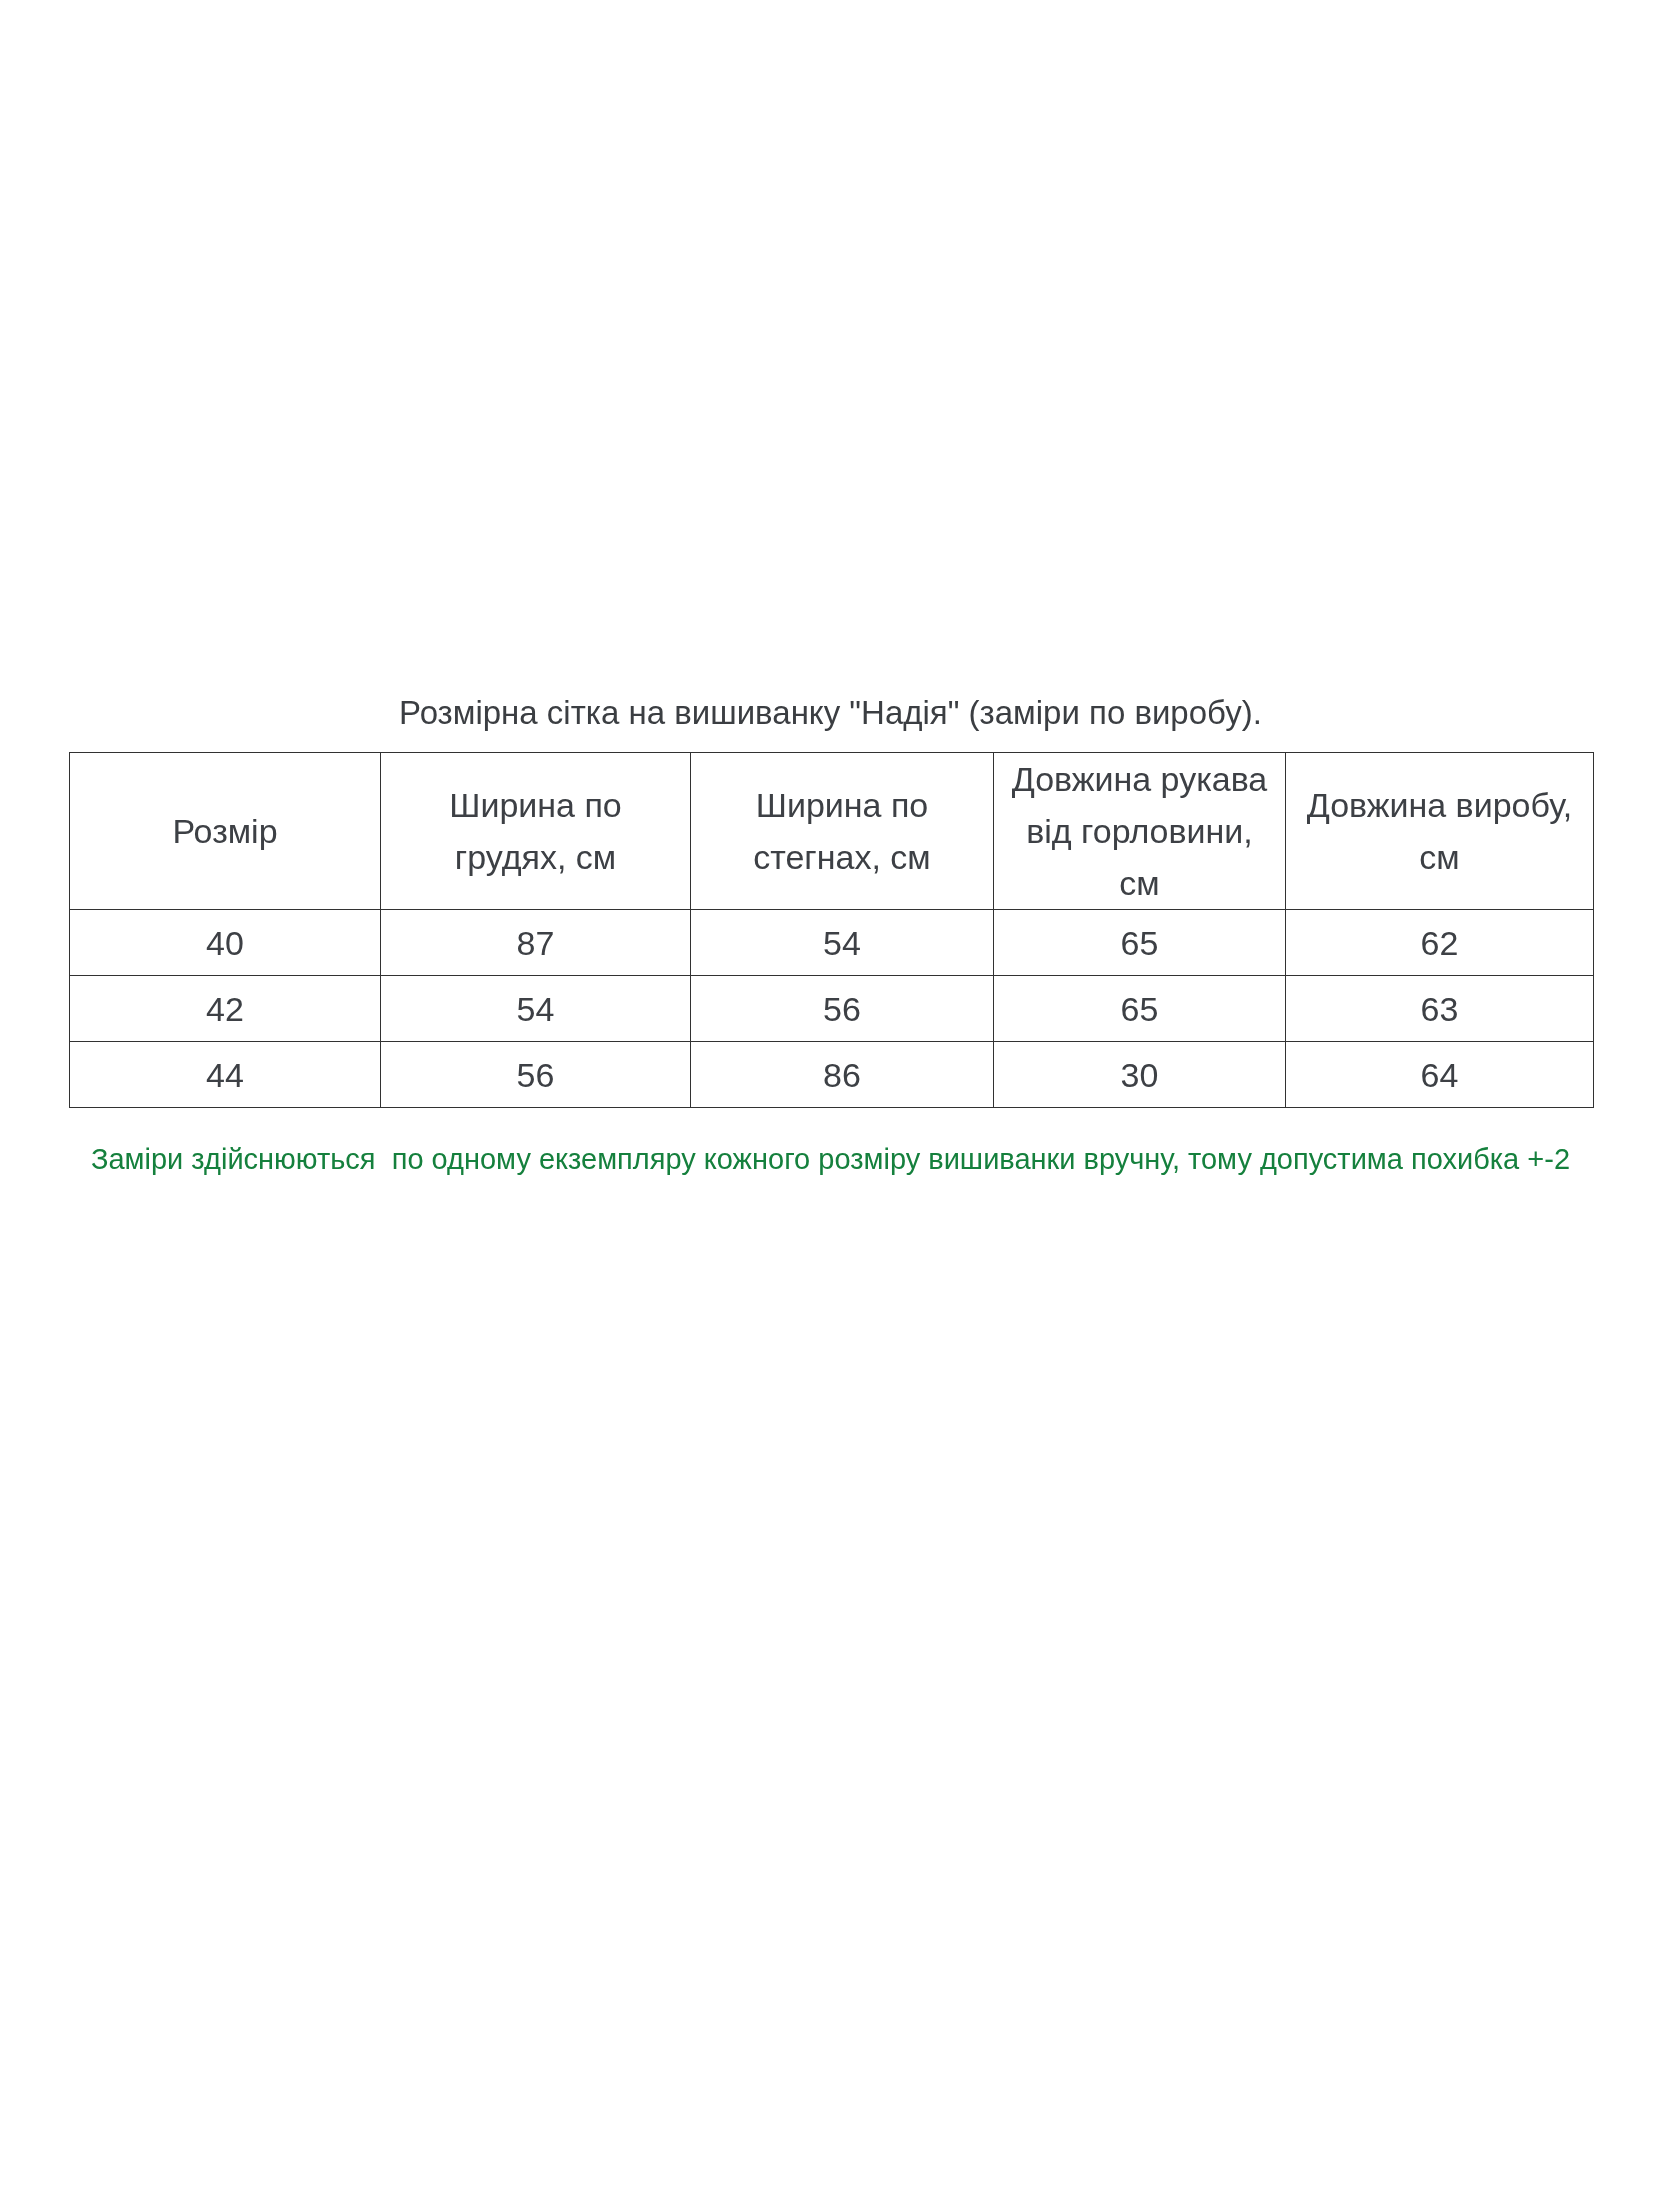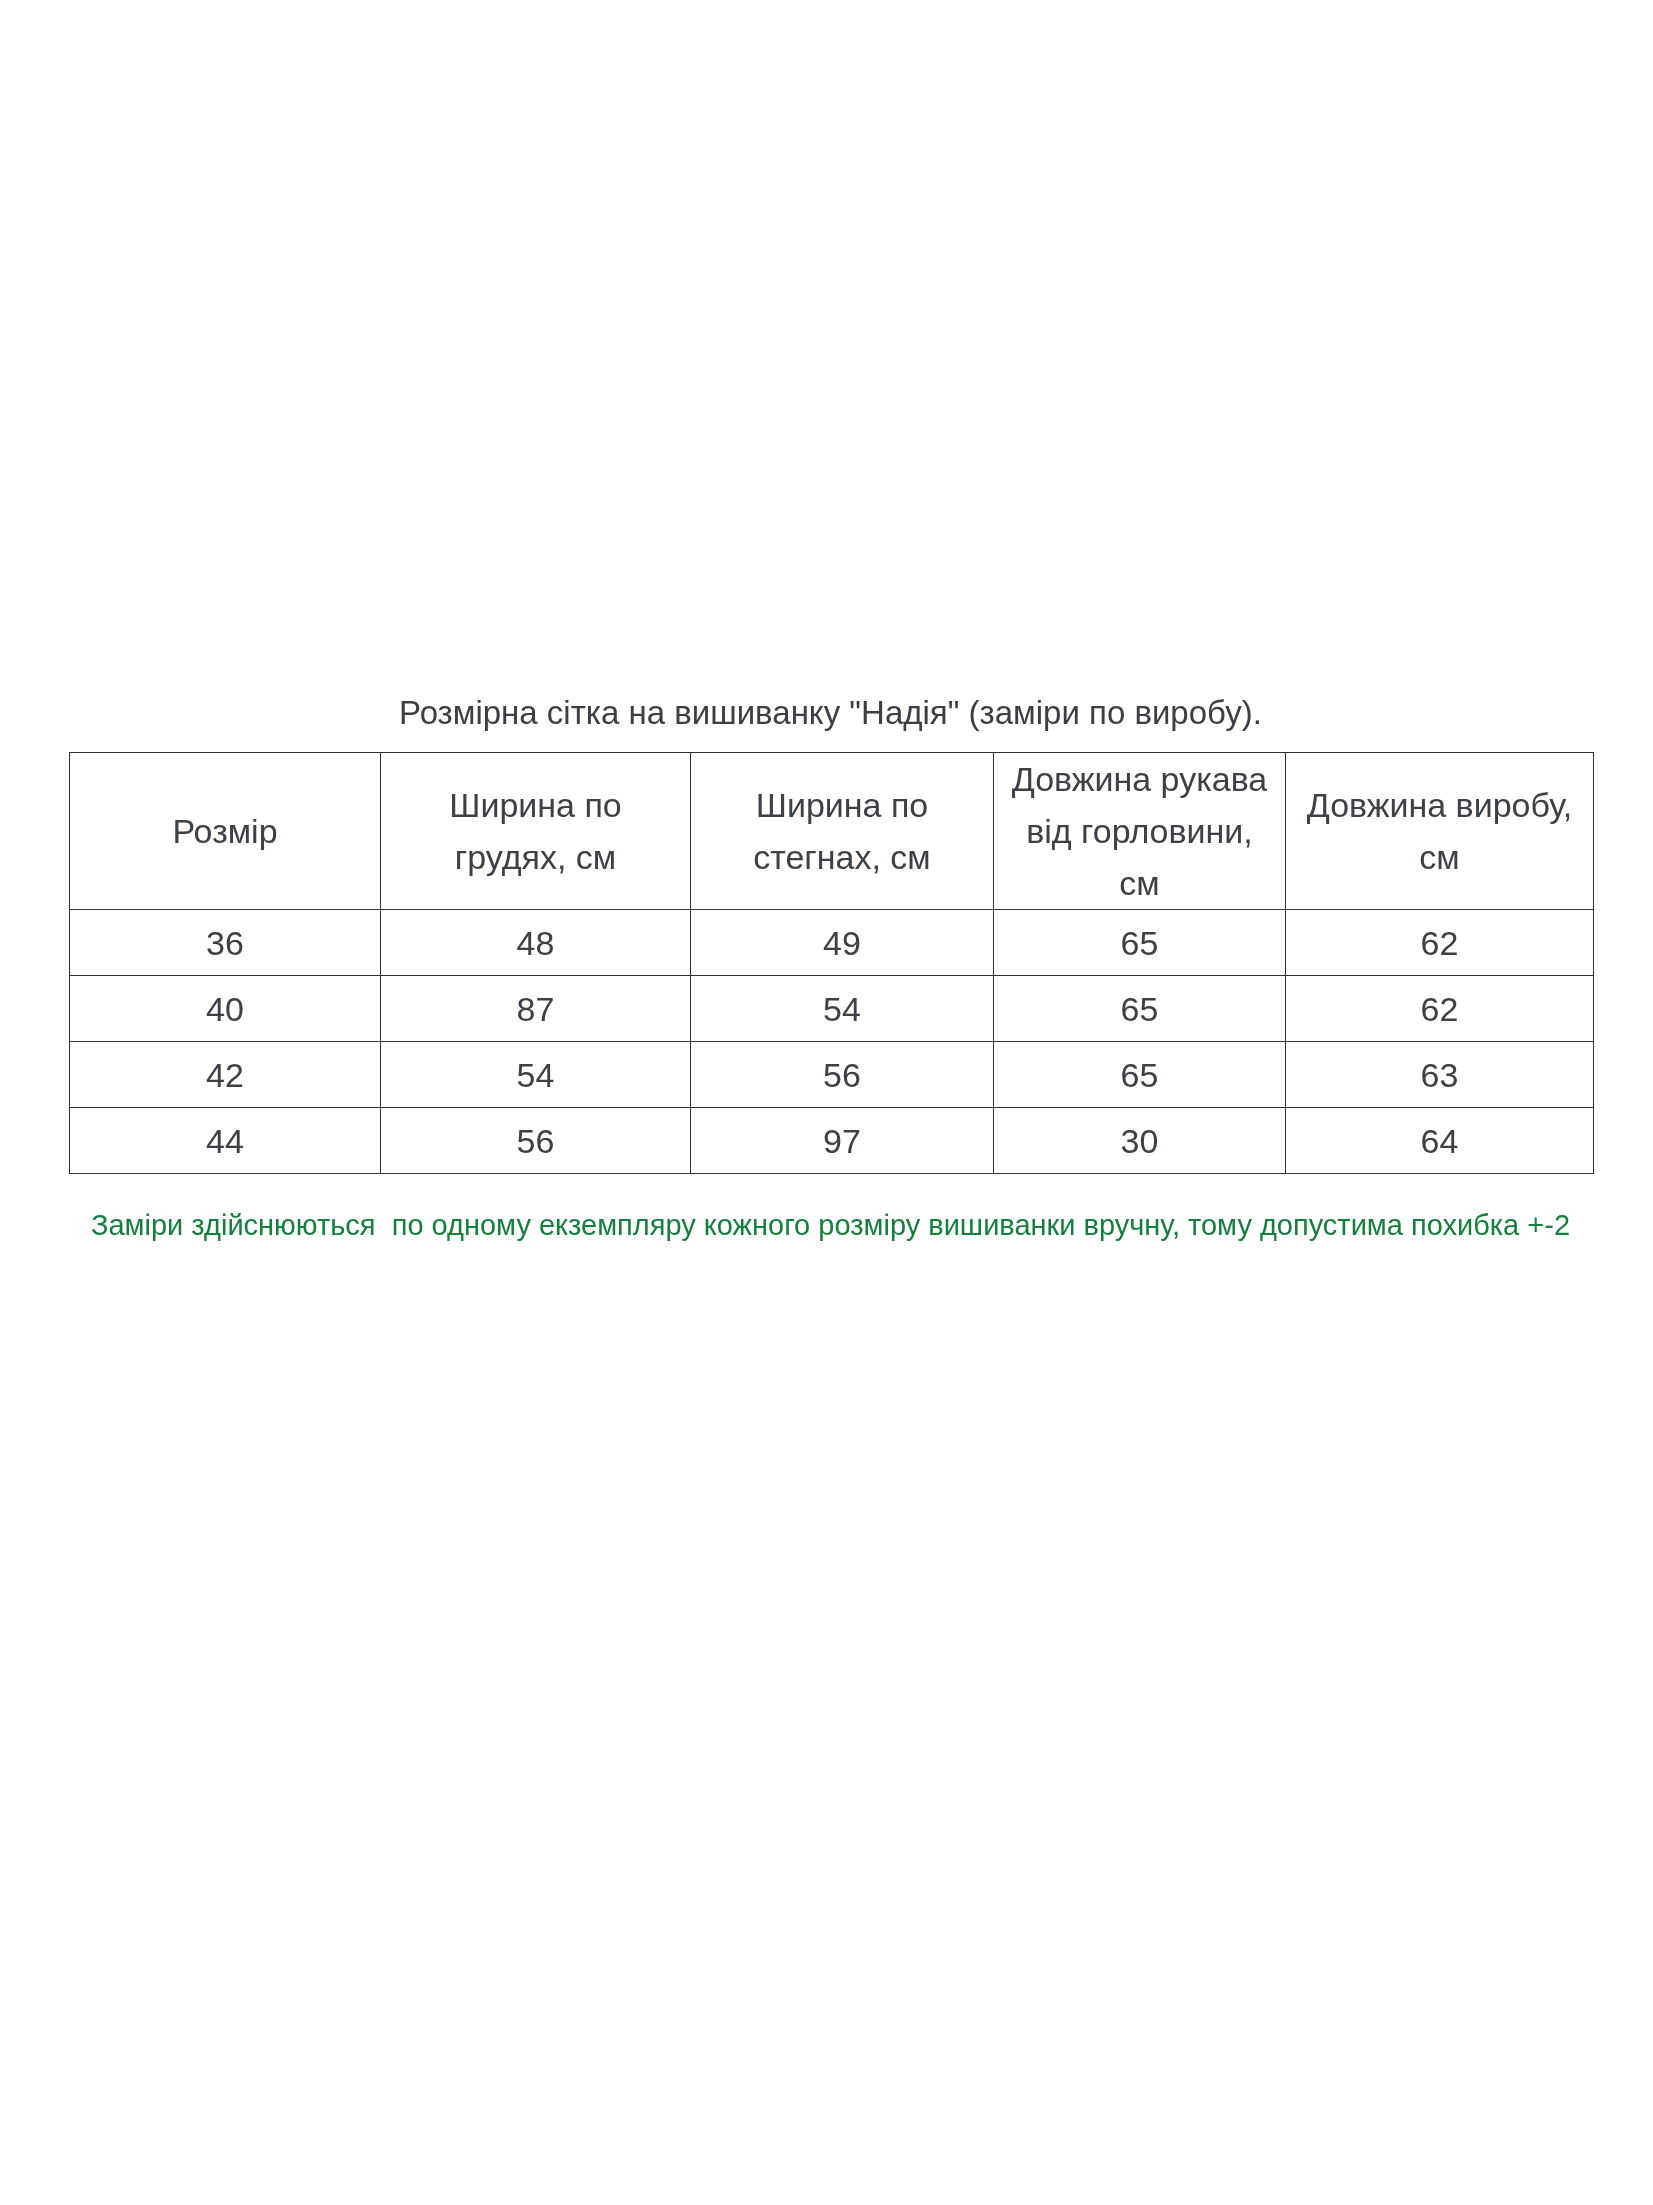--- a/index.html
+++ b/index.html
@@ -93,44 +93,37 @@
 стегнах, см</th>
           <th>Довжина рукава
 від горловини,
 см</th>
           <th>Довжина виробу,
 см</th>
         </tr>
     </thead>
     <tbody>
         <tr>
-          <td>36</td>
-          <td>48</td>
-          <td>49</td>
-          <td>65</td>
-          <td>62</td>
-        </tr>
-        <tr>
           <td>40</td>
           <td>87</td>
           <td>54</td>
           <td>65</td>
           <td>62</td>
         </tr>
         <tr>
           <td>42</td>
           <td>54</td>
           <td>56</td>
           <td>65</td>
           <td>63</td>
         </tr>
         <tr>
           <td>44</td>
           <td>56</td>
-          <td>97</td>
+          <td>86</td>
           <td>30</td>
           <td>64</td>
         </tr>
       </tbody>
   </table>
 
   <div class="footer-note">
     <div class="footer-line">Заміри здійснюються  по одному екземпляру кожного розміру вишиванки вручну, тому допустима похибка +-2</div>
   </div>
 

